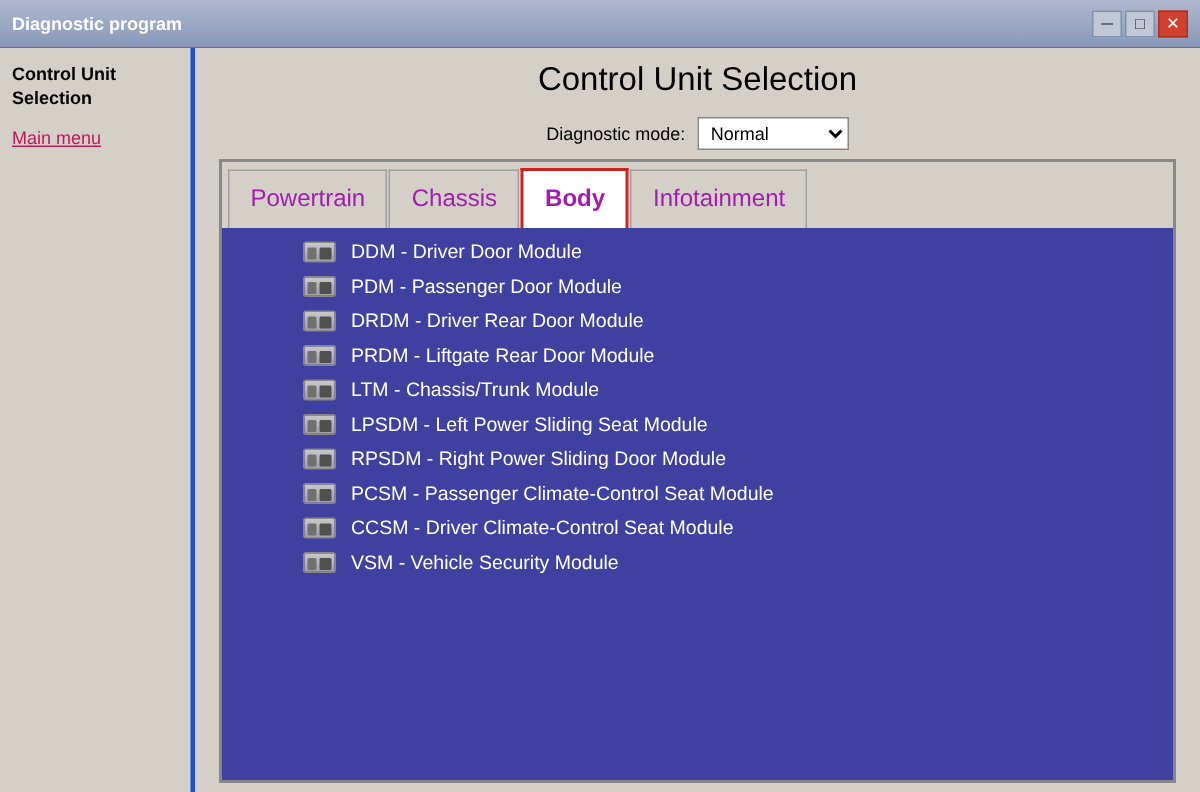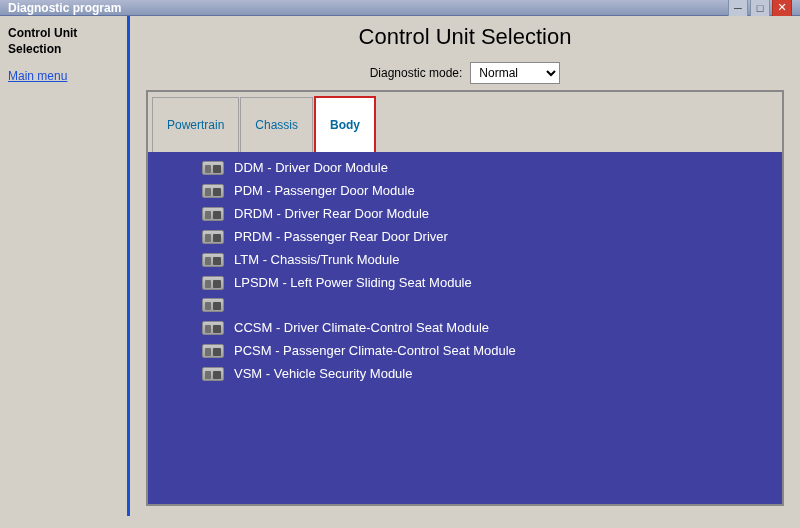--- a/index.html
+++ b/index.html
@@ -6,21 +6,21 @@
     body {
       font-family: 'Segoe UI', Tahoma, Arial, sans-serif;
       font-size: 13px;
       background: #d4d0c8;
       width: 800px;
       height: 528px;
       overflow: hidden;
     }
     .title-bar {
       background: linear-gradient(to bottom, #b0b8d0 0%, #8898b8 100%);
-      height: 16px;
+      height: 32px;
       display: flex;
       align-items: center;
       padding: 0 8px;
       justify-content: space-between;
       border-bottom: 1px solid #6070a0;
     }
     .title-bar-text {
       color: white;
       font-size: 12px;
       font-weight: bold;
@@ -53,21 +53,21 @@
       border-right: 3px solid #1d4ed8;
     }
     .sidebar-title {
       font-weight: bold;
       font-size: 12px;
       color: #000;
       margin-bottom: 8px;
       line-height: 1.3;
     }
     .sidebar-link {
-      color: #1d4ed8;
+      color: #be185d;
       text-decoration: underline;
       font-size: 12px;
       cursor: pointer;
       margin-top: 12px;
       display: block;
     }
     .right-panel {
       flex: 1;
       background: #d4d0c8;
       padding: 8px 16px 10px 16px;
@@ -86,21 +86,21 @@
       align-items: center;
       justify-content: center;
       margin-bottom: 6px;
       gap: 8px;
     }
     .diagnostic-mode-label {
       font-size: 12px;
       color: #000;
     }
     .diagnostic-mode-select {
-      width: 90px;
+      width: 101px;
       height: 22px;
       font-size: 12px;
       background: white;
       border: 1px solid #888;
       padding: 1px 4px;
     }
     .content-box {
       flex: 1;
       background: #4040a0;
       border: 2px solid #888;
@@ -109,27 +109,27 @@
       flex-direction: column;
       overflow: hidden;
     }
     .tabs-row {
       display: flex;
       background: #d4d0c8;
       padding: 4px 4px 0 4px;
       gap: 0;
     }
     .tab {
-      padding: 20px 14px;
-      font-size: 12px;
+      padding: 10px 14px;
+      font-size: 16px;
       background: #d4d0c8;
       border: 1px solid #a0a0a0;
       border-bottom: none;
       cursor: pointer;
-      color: #0369a1;
+      color: #a21caf;
       margin-right: 1px;
       position: relative;
       top: 1px;
     }
     .tab.active {
       background: white;
       border: 2px solid #cc2222;
       border-bottom: none;
       font-weight: bold;
       top: 0;
@@ -219,56 +219,58 @@
         <option>Normal</option>
         <option>Extended</option>
         <option>Engineering</option>
       </select>
     </div>
     <div class="content-box">
       <div class="tabs-row">
         <div class="tab">Powertrain</div>
         <div class="tab">Chassis</div>
         <div class="tab active">Body</div>
+        <div class="tab">Infotainment</div>
       </div>
       <div class="list-area" id="list-area">
       <div class="list-item">
             <span class="ecu-icon"></span>
             <span>DDM - Driver Door Module</span>
           </div>
           <div class="list-item">
             <span class="ecu-icon"></span>
             <span>PDM - Passenger Door Module</span>
           </div>
           <div class="list-item">
             <span class="ecu-icon"></span>
             <span>DRDM - Driver Rear Door Module</span>
           </div>
           <div class="list-item">
             <span class="ecu-icon"></span>
-            <span>PRDM - Passenger Rear Door Driver</span>
+            <span>PRDM - Liftgate Rear Door Module</span>
           </div>
           <div class="list-item">
             <span class="ecu-icon"></span>
             <span>LTM - Chassis/Trunk Module</span>
           </div>
           <div class="list-item">
             <span class="ecu-icon"></span>
             <span>LPSDM - Left Power Sliding Seat Module</span>
           </div>
           <div class="list-item">
             <span class="ecu-icon"></span>
+            <span>RPSDM - Right Power Sliding Door Module</span>
+          </div>
+          <div class="list-item">
+            <span class="ecu-icon"></span>
+            <span>PCSM - Passenger Climate-Control Seat Module</span>
           </div>
           <div class="list-item">
             <span class="ecu-icon"></span>
             <span>CCSM - Driver Climate-Control Seat Module</span>
-          </div>
-          <div class="list-item">
-            <span class="ecu-icon"></span>
-            <span>PCSM - Passenger Climate-Control Seat Module</span>
           </div>
           <div class="list-item">
             <span class="ecu-icon"></span>
             <span>VSM - Vehicle Security Module</span>
           </div>
         </div>
     </div>
   </div>
 </div>
 

